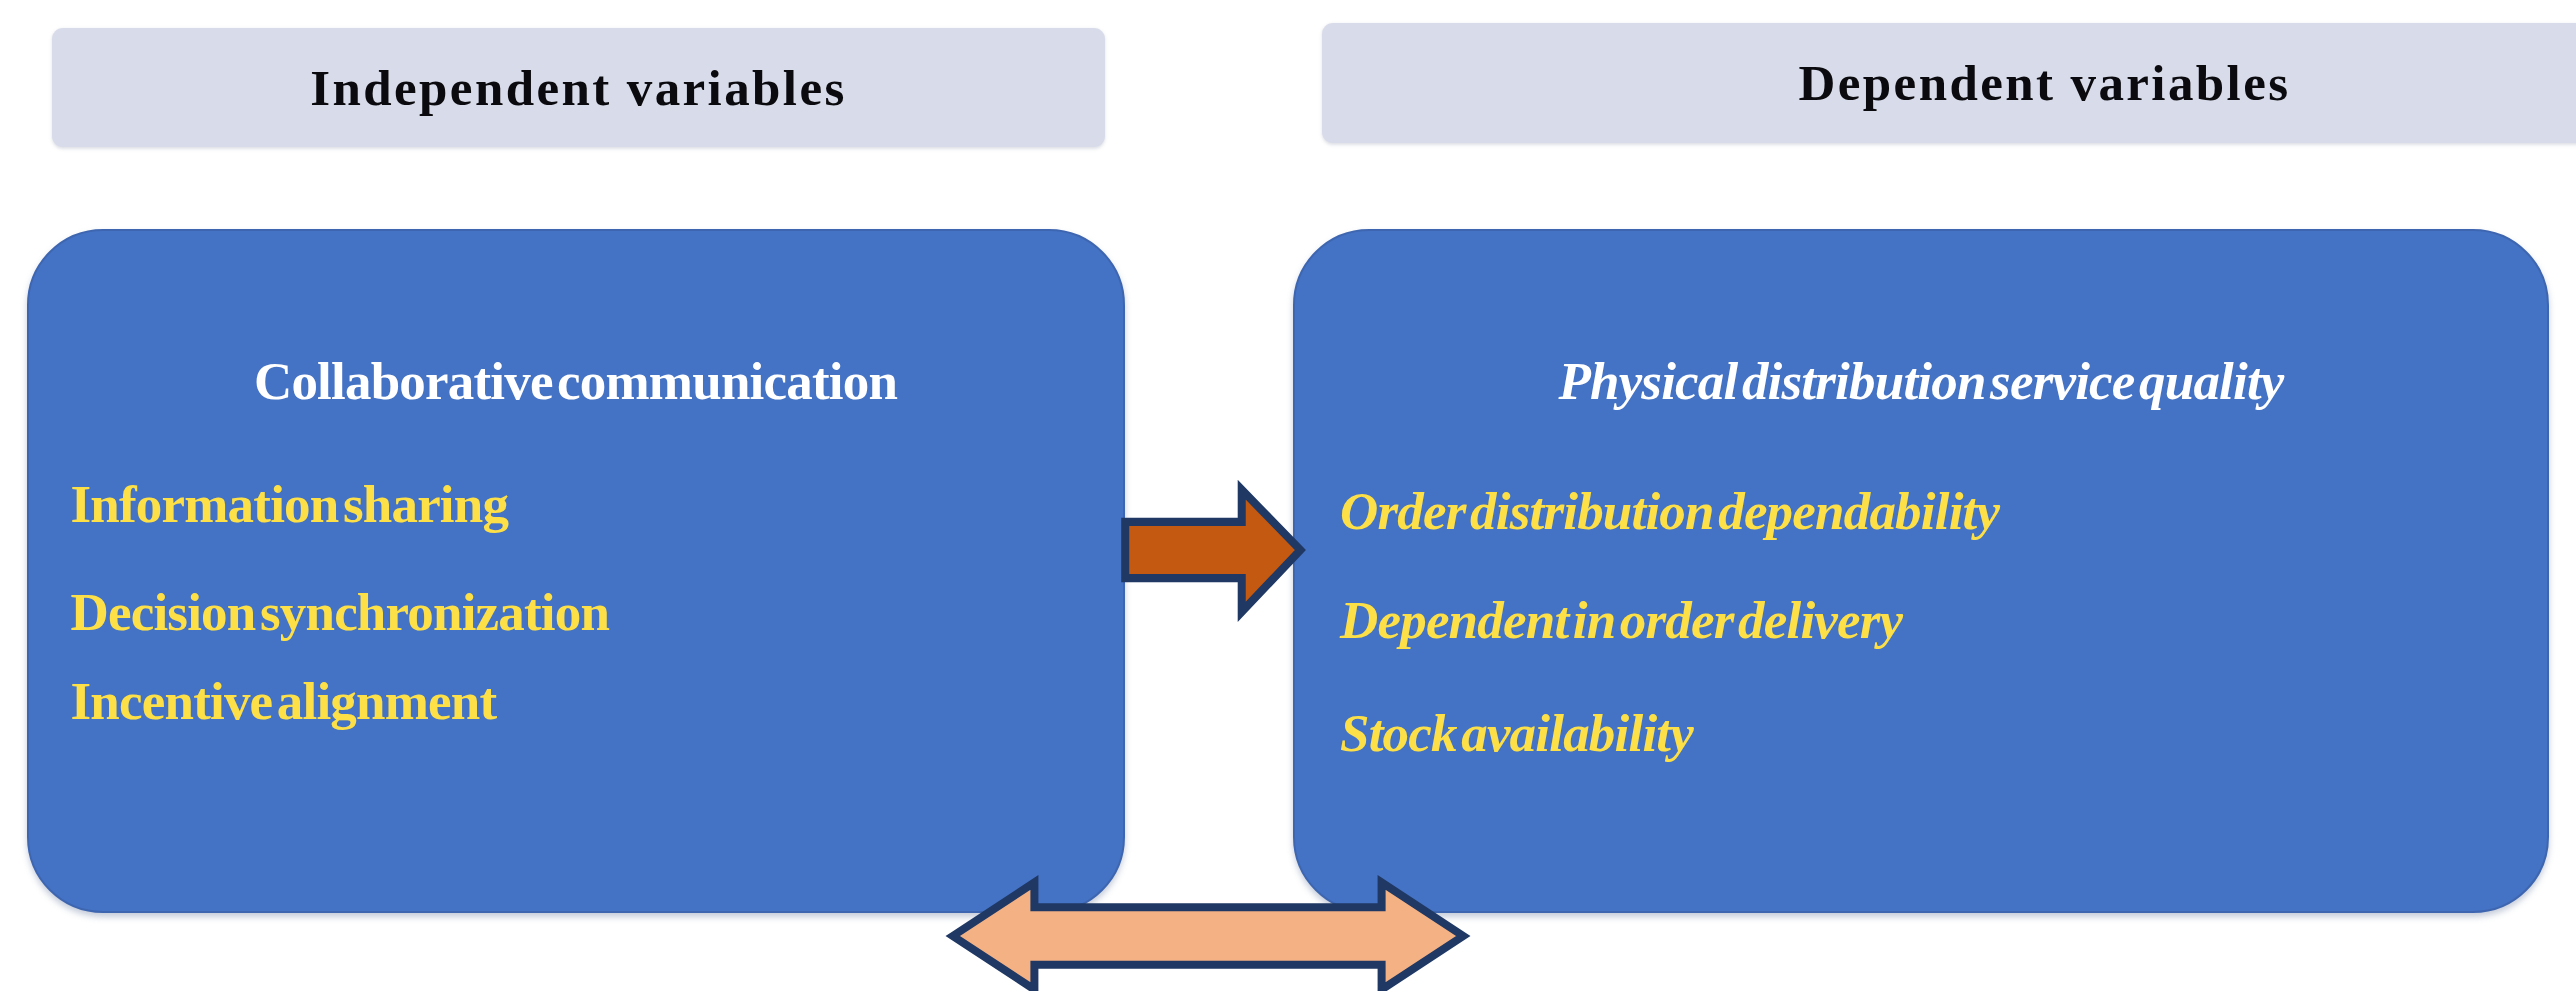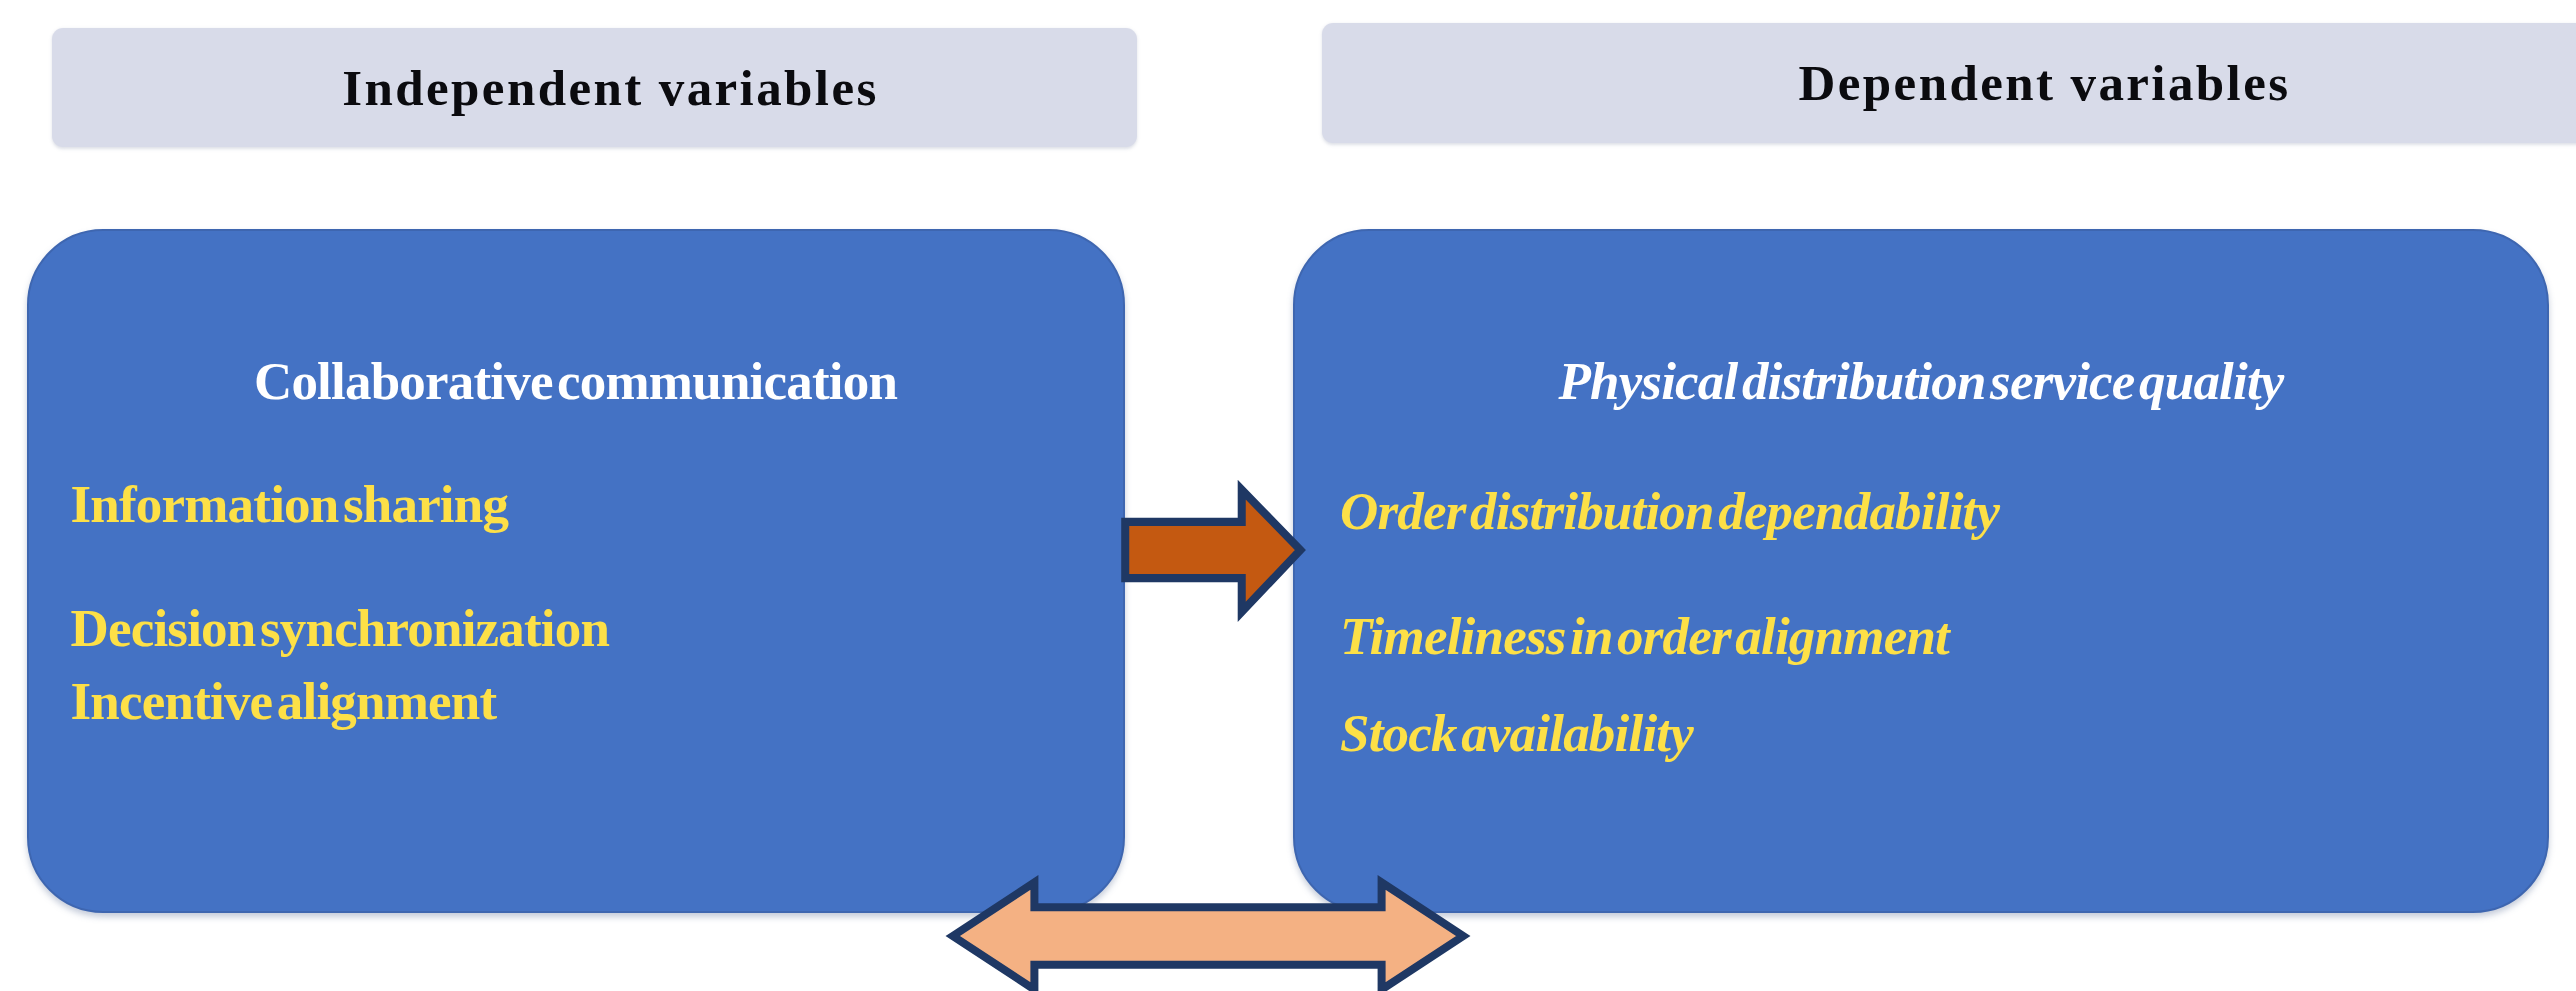--- a/index.html
+++ b/index.html
@@ -10,21 +10,21 @@
     font-family:"Liberation Serif", serif;
   }
   
   .hdr{
     position:absolute;
     background:#D8DBE9;
     border-radius:11.2px;
     box-shadow:0 1.6px 3.2px rgba(120,130,160,0.25);
     display:flex;align-items:center;justify-content:center;
   }
-  .hdr-left{left:52px;top:28px;width:1053px;height:119px;padding-left:32px;}
+  .hdr-left{left:52px;top:28px;width:1053px;height:119px;}
   .hdr-right{left:1322px;top:22.5px;width:1445px;height:120px;}
   .hdr span{
     color:#0b0b0f;
     font-weight:bold;
     font-size:51px;
     letter-spacing:2.4px;
     white-space:nowrap;
   }
   
   .panel{
@@ -50,21 +50,21 @@
   .panel .title{
     left:0;right:0;
     text-align:center;
     color:#ffffff;
     top:112px;
   }
   .panel .item{color:#fde047;}
   .panel-left  .item{left:42px;}
   .panel-right .item{left:45px;}
   .p2{top:235px;}
-  .p3{top:343px;margin-top:16px;}
+  .p3{top:343px;}
   .p4{top:432px;}
   .panel-right .p2{top:242px;}
   .panel-right .p3{top:351px;}
   .panel-right .p4{top:464px;}
   
   .arrow-svg{position:absolute;overflow:visible;}
   .mid-arrow{left:1118px;top:484px;}
   .bottom-arrow{left:949px;top:880px;}
   .arrow-shape{
     stroke:#1F3864;
@@ -85,21 +85,21 @@
 <div class="panel panel-left">
   <div class="line title">Collaborative communication</div>
   <div class="line item p2">Information sharing</div>
   <div class="line item p3">Decision synchronization</div>
   <div class="line item p4">Incentive alignment</div>
 </div>
 
 <div class="panel panel-right">
   <div class="line title">Physical distribution service quality</div>
   <div class="line item p2">Order distribution dependability</div>
-  <div class="line item p3">Timeliness in order alignment</div>
+  <div class="line item p3">Dependent in order delivery</div>
   <div class="line item p4">Stock availability</div>
 </div>
 
 <svg class="arrow-svg mid-arrow" width="188" height="132" viewBox="0 0 234 164">
   <polygon class="arrow-shape" points="9,47 154,47 154,7 227,82 154,159 154,117 9,117" fill="#C45911"></polygon>
 </svg>
 
 <svg class="arrow-svg bottom-arrow" width="518" height="112" viewBox="0 0 646 140">
   <polygon class="arrow-shape" points="4,70 106,3 106,34 540,34 540,3 642,70 540,137 540,106 106,106 106,137" fill="#F4B183"></polygon>
 </svg>

